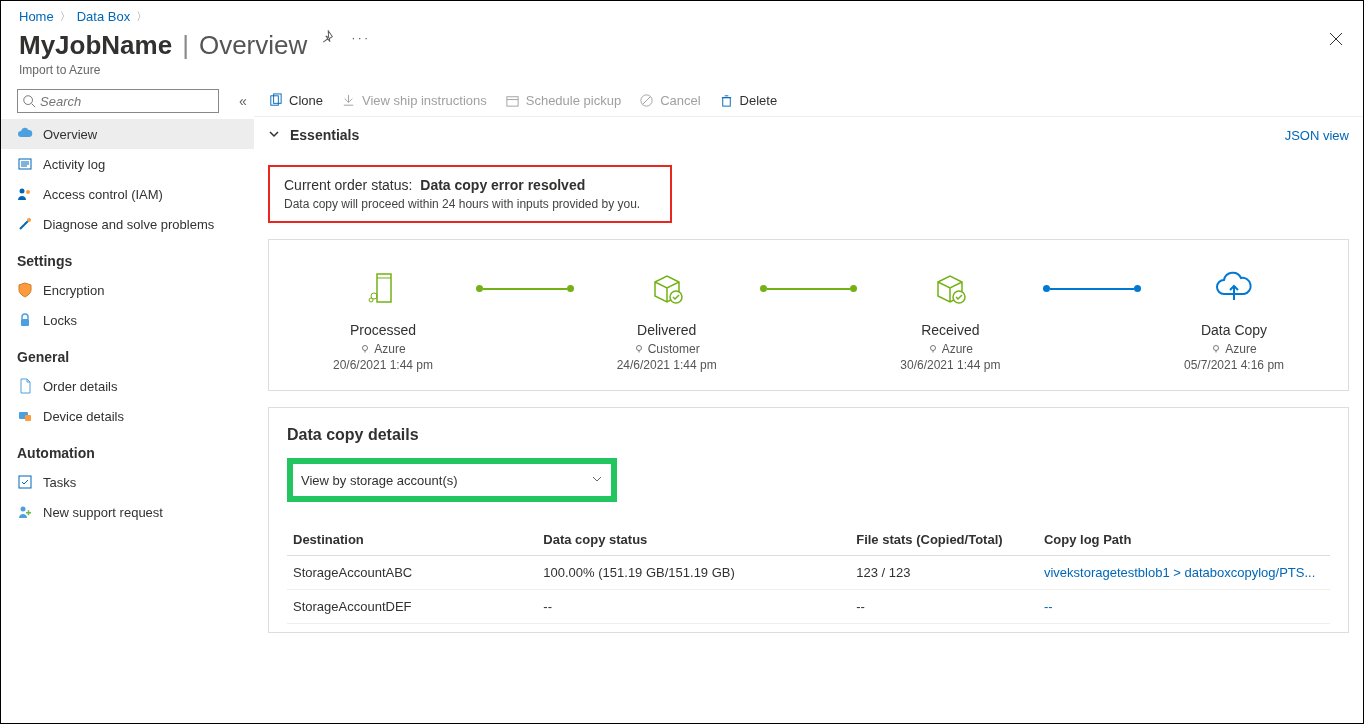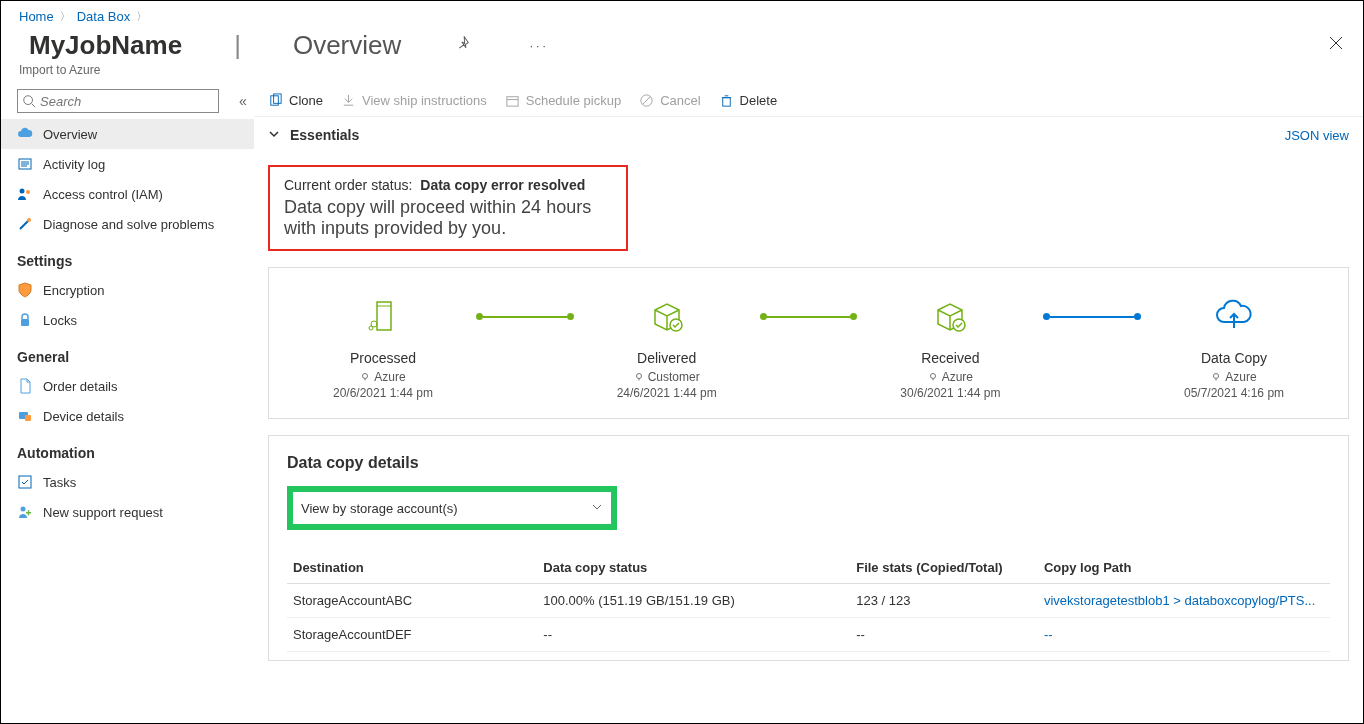--- a/index.html
+++ b/index.html
@@ -5,21 +5,21 @@
   * { box-sizing: border-box; margin: 0; padding: 0; }
   body { font-family: "Segoe UI", Arial, sans-serif; font-size: 13px; color: #323130; background: #fff; }
   .frame { border: 1px solid #000; width: 1364px; height: 724px; position: relative; display: flex; flex-direction: column; }
 
   
   .breadcrumb { padding: 8px 18px 0 18px; font-size: 13px; display:flex; gap:6px; align-items:center;}
   .breadcrumb a { color: #0067b8; text-decoration:none; }
   .breadcrumb .chev { color:#888; font-size:11px; }
 
   
-  .header { display:flex; align-items:center; padding: 6px 18px 2px 28px; gap: 42px; }
+  .header { display:flex; align-items:flex-start; padding: 6px 18px 2px 18px; }
   .header h1 { font-size: 26px; font-weight:600; }
   .header .divider { color:#888; margin:0 10px; font-size:26px; font-weight:300; }
   .header h2 { font-size:26px; font-weight:500; color:#555;}
   .header .pin-icon, .header .more-icon { margin-left:14px; cursor:pointer; }
   .header .close-icon { margin-left:auto; cursor:pointer; font-size:20px; }
   .subtitle { padding:0 18px 8px 18px; color:#666; font-size:12px; }
 
   .body { flex:1; display:flex; min-height:0; }
   .sidebar { width:253px; border-right:none; padding:4px 0; }
   .search-row { display:flex; align-items:center; padding:0 10px 6px 16px; gap:20px;}
@@ -35,25 +35,25 @@
   .main { flex:1; display:flex; flex-direction:column; min-width:0; }
   .toolbar { display:flex; gap:18px; padding:8px 14px; border-bottom:1px solid #eee; align-items:center;}
   .tool { display:flex; align-items:flex-end; gap:6px; font-size:13px; cursor:pointer;}
   .tool.disabled { color:#a0a0a0; }
   .essentials-bar { display:flex; align-items:center; padding:10px 14px; border-bottom:none;}
   .essentials-bar .chev-down { margin-right:10px; cursor:pointer;}
   .essentials-bar .title { font-weight:600; font-size:14px; }
   .json-link { margin-left:auto; color:#0067b8; cursor:pointer; font-size:13px; }
 
   .content { padding: 12px 14px; overflow:auto; }
-  .status-box { border: 2.5px solid #e8271f; padding:10px 14px; width:360px;}
+  .status-box { border: 2.5px solid #e8271f; padding:10px 14px; width:404px;}
   .status-line1 { font-size:14px; }
   .stat-label { margin-right:4px; }
   .stat-val { font-weight:700; }
-  .status-line2 { font-size:18px; color:#444; margin-top:4px;}
+  .status-line2 { font-size:12px; color:#444; margin-top:4px;}
 
   .progress-card { border:1px solid #ddd; margin-top:16px; padding:30px 14px 18px 14px; display:flex; justify-content:space-around;}
   .step { display:flex; flex-direction:column; align-items:center; width:200px; position:relative;}
   .step .icon-wrap { height:36px; display:flex; align-items:center; justify-content:center;}
   .step .label { font-size:14px; margin-top:16px;}
   .step .sub { display:flex; align-items:center; gap:4px; color:#555; font-size:12px; margin-top:4px;}
   .step .date { color:#555; font-size:12px; margin-top:2px;}
   .connector { flex:1; height:2px; background:#73b116; margin-top:18px; position:relative;}
   .connector.blue { background:#0078d4; }
   .connector::before, .connector::after { content:""; width:7px; height:7px; border-radius:50%; position:absolute; top:-3px;}

